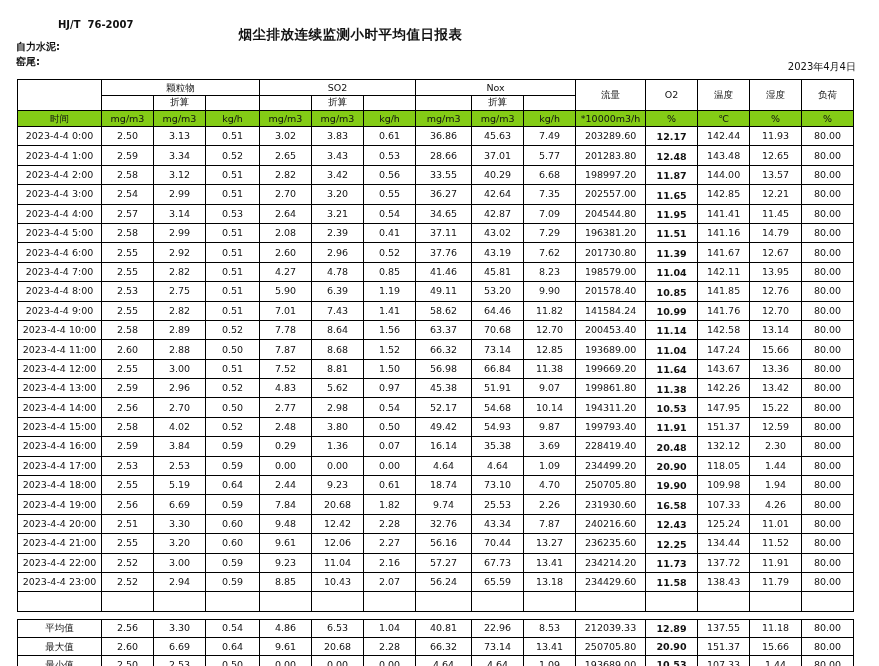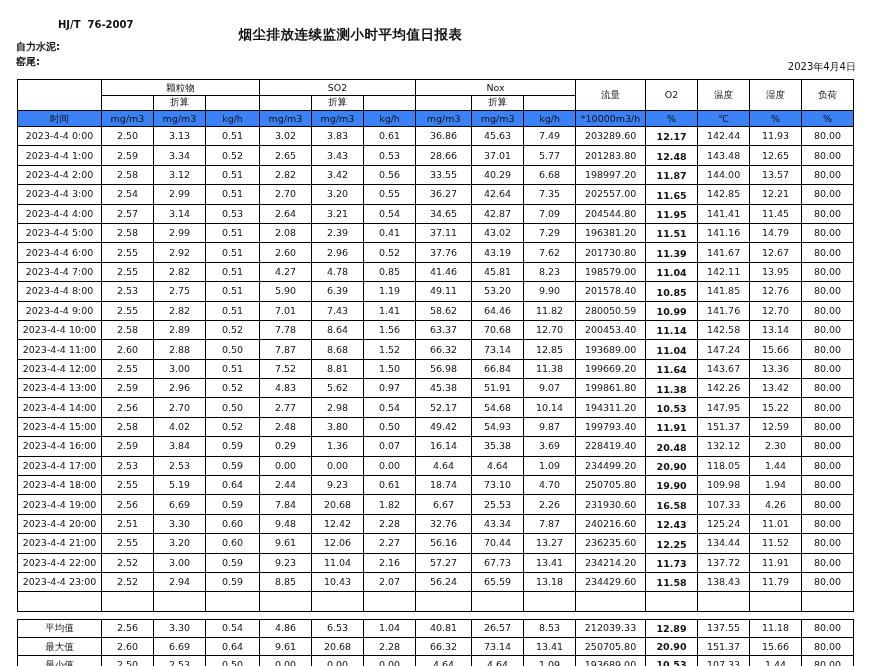--- a/index.html
+++ b/index.html
@@ -15,21 +15,21 @@
   .date{position:absolute;top:60px;right:23px;font-size:10px;}
   .sheet{position:absolute;left:17px;top:79px;width:839px;}
   table{border-collapse:collapse;table-layout:fixed;width:836px;border:1.5px solid #000;}
   td{
     border:1px solid #000;text-align:center;vertical-align:middle;
     font-size:9.5px;line-height:1.05;height:15.4px;padding:0;
     overflow:hidden;white-space:nowrap;
   }
   tr.groups td{height:15px;}
   tr.sub td{height:14px;font-family:Liberation Mono, monospace;}
-  tr.units td{background:#3b82f6;height:15px;}
+  tr.units td{background:#84cc16;height:15px;}
   .summary td{height:14.2px;}
   td.o2off{vertical-align:bottom;padding-bottom:3px;font-weight:bold;}
   td.left{text-align:left;padding-left:4px;}
   .gap{height:7px;}
   .foot1{margin-top:10px;font-size:10px;}
 </style>
 </head>
 <body>
 
 <div>
@@ -257,21 +257,21 @@
             <td>2023-4-4 9:00</td>
             <td>2.55</td>
             <td>2.82</td>
             <td>0.51</td>
             <td>7.01</td>
             <td>7.43</td>
             <td>1.41</td>
             <td>58.62</td>
             <td>64.46</td>
             <td>11.82</td>
-            <td>280050.59</td>
+            <td>141584.24</td>
             <td class="o2off">10.99</td>
             <td>141.76</td>
             <td>12.70</td>
             <td>80.00</td>
           </tr>
           <tr>
             <td>2023-4-4 10:00</td>
             <td>2.58</td>
             <td>2.89</td>
             <td>0.52</td>
@@ -424,21 +424,21 @@
             <td>80.00</td>
           </tr>
           <tr>
             <td>2023-4-4 19:00</td>
             <td>2.56</td>
             <td>6.69</td>
             <td>0.59</td>
             <td>7.84</td>
             <td>20.68</td>
             <td>1.82</td>
-            <td>6.67</td>
+            <td>9.74</td>
             <td>25.53</td>
             <td>2.26</td>
             <td>231930.60</td>
             <td class="o2off">16.58</td>
             <td>107.33</td>
             <td>4.26</td>
             <td>80.00</td>
           </tr>
           <tr>
             <td>2023-4-4 20:00</td>
@@ -551,21 +551,21 @@
       <tbody id="summary-body">
           <tr>
             <td colspan="1">平均值</td>
             <td>2.56</td>
             <td>3.30</td>
             <td>0.54</td>
             <td>4.86</td>
             <td>6.53</td>
             <td>1.04</td>
             <td>40.81</td>
-            <td>26.57</td>
+            <td>22.96</td>
             <td>8.53</td>
             <td>212039.33</td>
             <td class="o2off">12.89</td>
             <td>137.55</td>
             <td>11.18</td>
             <td>80.00</td>
           </tr>
           <tr>
             <td colspan="1">最大值</td>
             <td>2.60</td>

